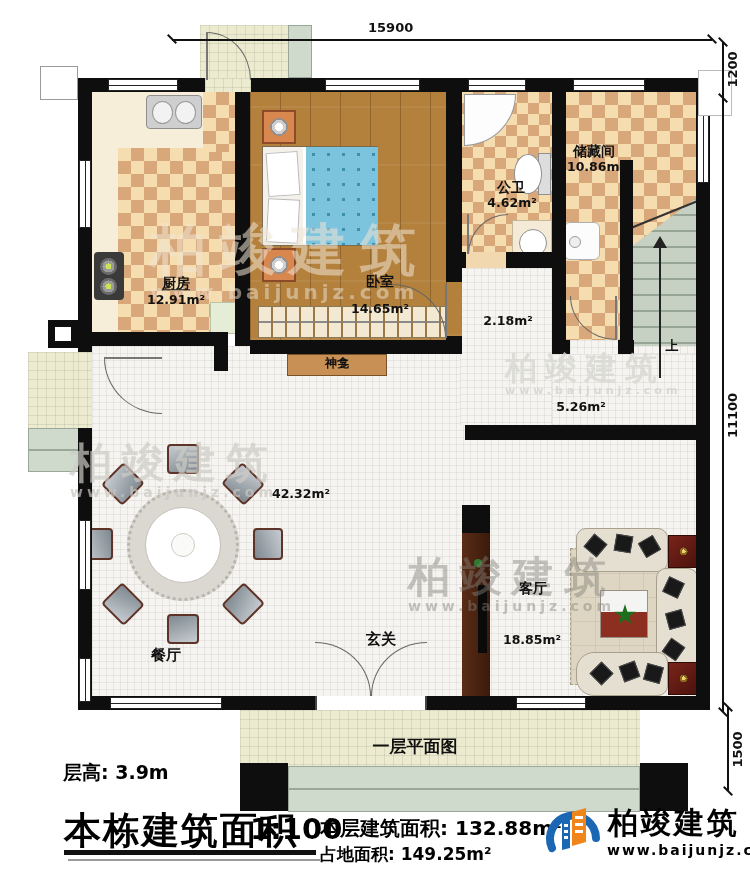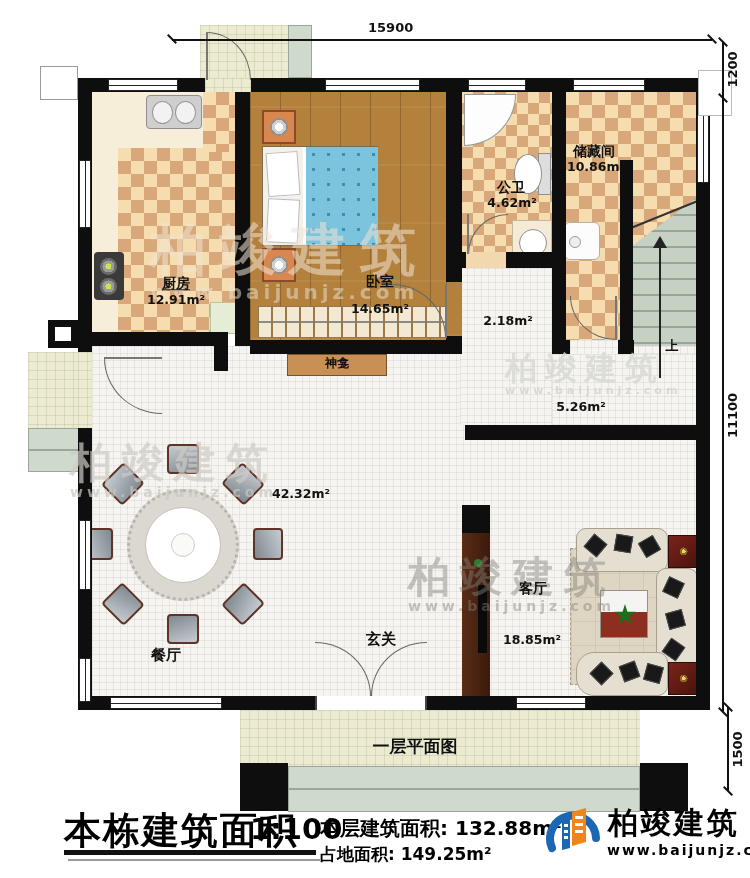--- a/index.html
+++ b/index.html
@@ -259,20 +259,21 @@
   <div class="tick" style="left:717px;top:41px;"></div>
   <div class="tick" style="left:717px;top:97px;"></div>
   <div class="tick" style="left:717px;top:711px;"></div>
   <div class="dimtext vtext" style="left:714px;top:62px;">1200</div>
   <div class="dimtext vtext" style="left:710px;top:408px;">11100</div>
   <div class="dimline" style="left:727px;top:707px;width:2px;height:84px;"></div>
   <div class="tick" style="left:722px;top:706px;"></div>
   <div class="tick" style="left:722px;top:790px;"></div>
   <div class="dimtext vtext" style="left:719px;top:742px;">1500</div>
 
+  <div class="tb" style="left:63px;top:760px;font-size:19px;">层高: 3.9m</div>
   <div class="tb" style="left:64px;top:806px;font-size:37px;letter-spacing:2px;">本栋建筑面积</div>
   <div class="abs" style="left:64px;top:850px;width:252px;height:5px;background:#111;"></div>
   <div class="abs" style="left:68px;top:859px;width:252px;height:2px;background:#9a9a9a;"></div>
   <div class="tb" style="left:250px;top:812px;font-size:29px;">1:100</div>
   <div class="tb" style="left:320px;top:815px;font-size:20px;">本层建筑面积: 132.88m²</div>
   <div class="tb" style="left:320px;top:843px;font-size:17px;">占地面积: 149.25m²</div>
 
   <div class="abs" style="left:538px;top:796px;width:66px;height:66px;">
     <svg width="66" height="66" viewBox="0 0 66 66">
       <path d="M14 52 A23 23 0 1 1 58 42" fill="none" stroke="#1b67b3" stroke-width="8" stroke-linecap="round"></path>

